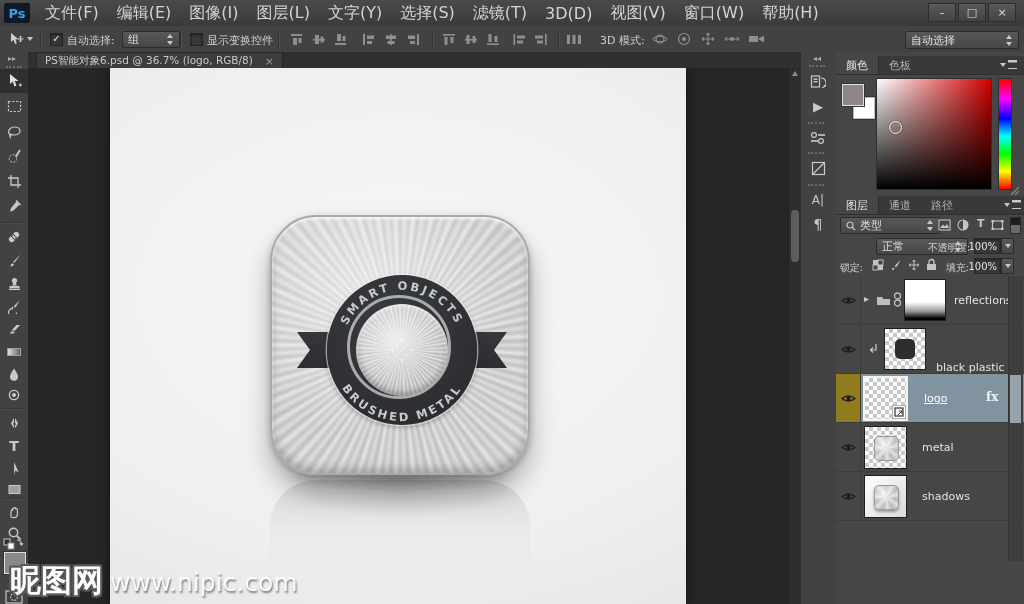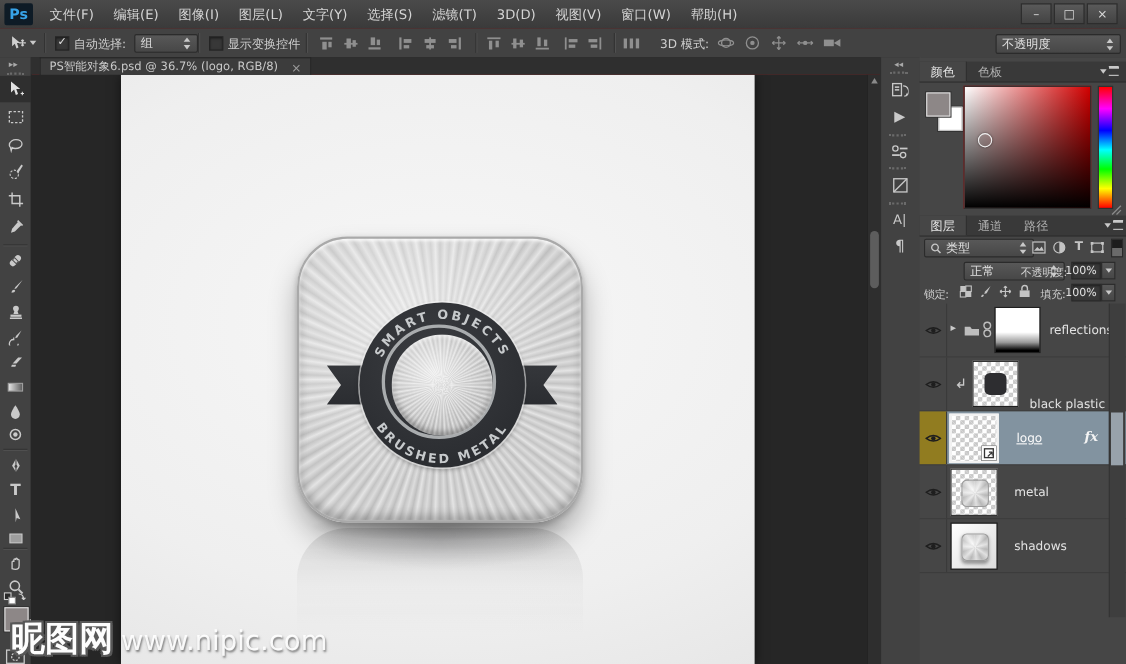--- a/index.html
+++ b/index.html
@@ -8,21 +8,21 @@
        -webkit-user-select:none;user-select:none}
   .abs{position:absolute}
   .row{display:flex;align-items:center}
   svg{display:block}
 
   
   .titlebar{left:0;top:0;width:1024px;height:26px;background:linear-gradient(#4a4a4a,#3a3a3a);border-bottom:1px solid #2a2a2a}
   .pslogo{left:4px;top:3px;width:26px;height:20px;background:#0e1b26;color:#37a3e8;font-weight:bold;
           font-size:13px;display:flex;align-items:center;justify-content:center;border-radius:2px}
   .menus{left:36px;top:0;height:26px}
-  .menu-item{padding:0 9px;font-size:12px;color:#d4d4d4;height:26px;display:flex;align-items:center;white-space:nowrap}
+  .menu-item{padding:0 9px;font-size:16px;color:#d4d4d4;height:26px;display:flex;align-items:center;white-space:nowrap}
   .winbtn{width:26px;height:17px;background:linear-gradient(#5a5a5a,#434343);border:1px solid #2c2c2c;
           color:#d9d9d9;font-size:11px;display:flex;align-items:center;justify-content:center;margin-left:2px}
 
   
   .optionsbar{left:0;top:26px;width:1024px;height:26px;background:#424242;border-bottom:1px solid #2d2d2d}
   .sep-v{width:1px;height:18px;background:#333;box-shadow:1px 0 0 rgba(255,255,255,.08)}
   .opt-label{font-size:11px;color:#cfcfcf;white-space:nowrap}
   .checkbox{width:11px;height:11px;background:#383838;border:1px solid #242424;box-shadow:inset 0 1px 2px rgba(0,0,0,.5);
             color:#e3e3e3;font-size:10px;line-height:10px;text-align:center}
   .dd{background:linear-gradient(#585858,#474747);border:1px solid #2b2b2b;border-radius:2px;display:flex;
@@ -107,21 +107,21 @@
   .checker{background-color:#fff;
      background-image:linear-gradient(45deg,#c8c8c8 26%,transparent 26%,transparent 74%,#c8c8c8 74%),
                       linear-gradient(45deg,#c8c8c8 26%,transparent 26%,transparent 74%,#c8c8c8 74%);
      background-size:8px 8px;background-position:0 0,4px 4px}
   .thumb{position:absolute;border:1px solid #1f1f1f;box-sizing:border-box}
   .lname{position:absolute;font-size:11px;color:#e2e2e2;white-space:nowrap}
   .metal-mini{background:radial-gradient(circle at 40% 35%,rgba(255,255,255,.8),rgba(255,255,255,0) 60%),
      repeating-conic-gradient(from 0deg,#b8b8b8 0deg,#e0e0e0 25deg,#b8b8b8 50deg);
      border:1px solid #9a9a9a;border-radius:5px}
   .sel-hl{position:absolute;left:24px;top:0;width:164px;height:48px;background:#8293a0}
-  .fxtxt{font-family:"DejaVu Serif","Liberation Serif",serif;font-style:italic;font-weight:bold;font-size:12px;color:#f4f4f4}
+  .fxtxt{font-family:"DejaVu Serif","Liberation Serif",serif;font-weight:bold;font-size:12px;color:#f4f4f4}
   .lscroll{left:1008px;top:276px;width:14px;height:285px;background:#3e3e3e;border-left:1px solid #333}
   .lsthumb{left:1009.5px;top:375px;width:11px;height:48px;background:#98a2ab}
 
   
   .idbar{left:700px;top:561px;width:324px;height:30px;background:rgba(18,18,18,.48);
      display:flex;align-items:center;justify-content:flex-end;padding-right:46px;box-sizing:border-box;
      font-size:15px;color:#dedede;z-index:40}
   .watermark{left:10px;top:560px;display:flex;align-items:baseline;gap:7px;z-index:50}
   .wm-cn{font-size:31px;font-weight:bold;color:#fdfdfd;
      text-shadow:2px 0 0 #585858,-2px 0 0 #585858,0 2px 0 #585858,0 -2px 0 #585858,2px 2px 0 #585858,-2px 2px 0 #585858,2px -2px 0 #585858,-2px -2px 0 #585858}
@@ -252,21 +252,21 @@
     <svg class="abs oicon" style="left:724px;top:6px" width="16" height="14">
         <circle cx="8" cy="7" r="2" fill="currentColor"></circle>
         <path d="M1 7 h14 M1 7 l2 -1.6 M1 7 l2 1.6 M15 7 l-2 -1.6 M15 7 l-2 1.6" stroke="currentColor" stroke-width="1.1" fill="none"></path>
       </svg>
     <svg class="abs oicon" style="left:748px;top:6px" width="18" height="14">
         <rect x="1" y="4" width="9" height="6" fill="currentColor"></rect>
         <path d="M10 7 L16 3.5 V10.5 Z" fill="currentColor"></path>
       </svg>
 
     <div class="abs dd" style="left:905px;top:5px;width:102px;height:16px">
-      <span>不透明度</span>
+      <span>自动选择</span>
       <span class="spin"></span>
     </div>
   </div>
 
   <div class="abs toolbar">
     <div class="abs" style="left:8px;top:2px;font-size:8px;color:#a9a9a9">▸▸</div>
     <div class="abs grip" style="left:6px;top:14px"></div>
 
     <div class="abs tool selected" style="top:20px">
       <svg width="16" height="16" viewBox="0 0 16 16">

